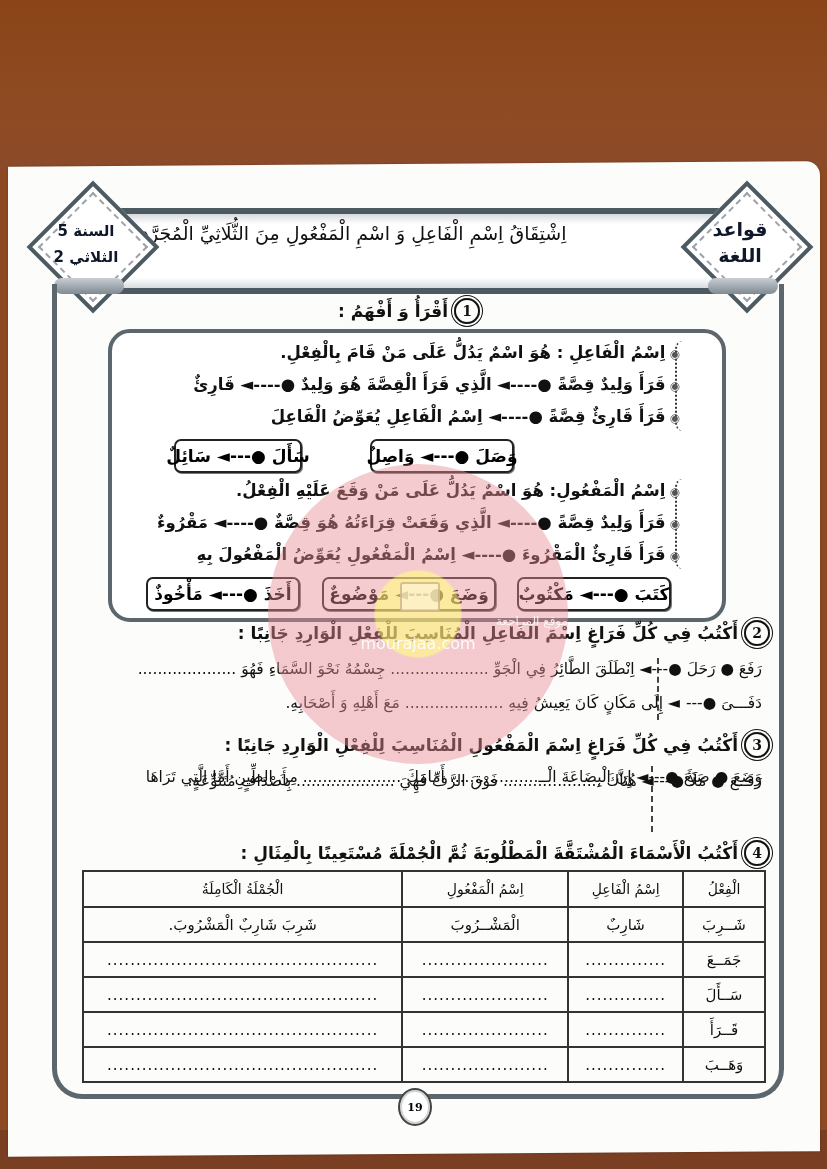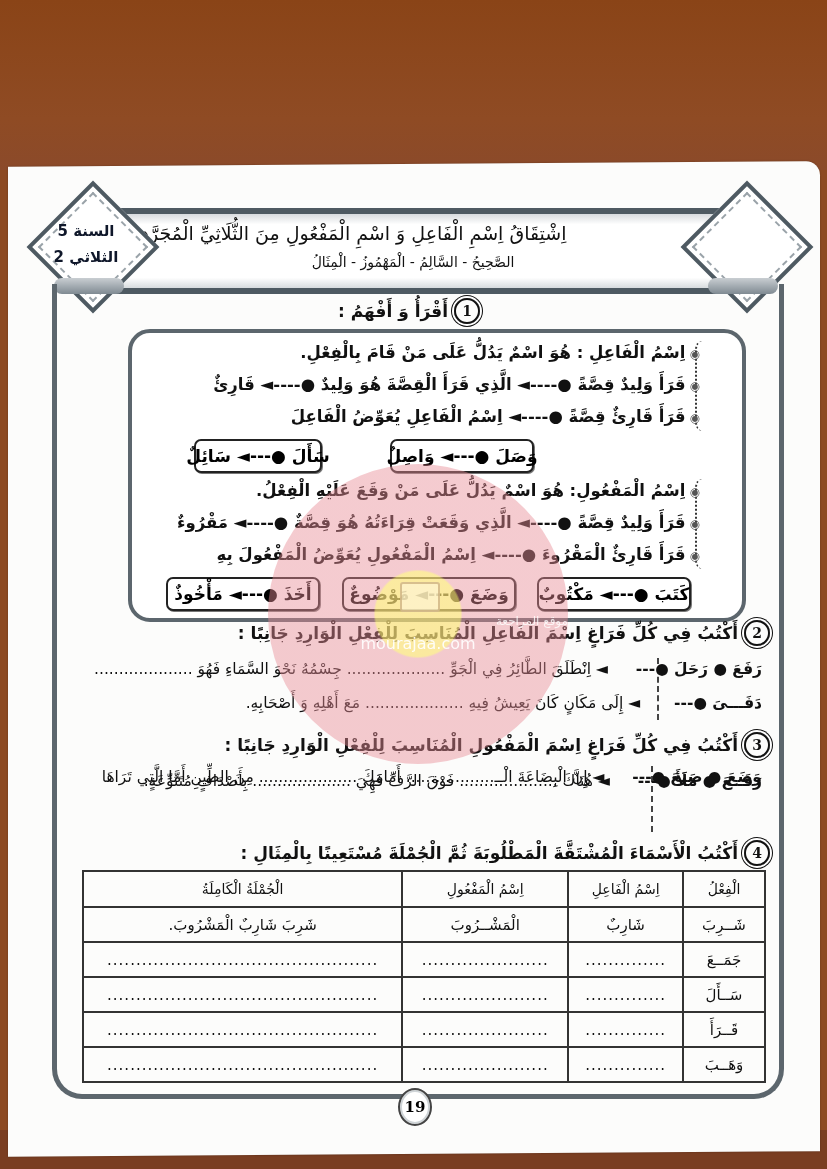--- a/index.html
+++ b/index.html
@@ -69,41 +69,41 @@
     }
     .num-circle {
       display: inline-flex; align-items: center; justify-content: center;
       width: 22px; height: 22px; border-radius: 50%;
       border: 2px solid #111; box-shadow: 0 0 0 2px #fff, 0 0 0 3px #111;
       font-size: 14px; font-weight: bold; font-family: "DejaVu Serif", serif;
     }
 
     .read-box {
       position: absolute; left: 100px; top: 165px; width: 610px; height: 285px;
-      border: 4px solid #5c666d; border-radius: 22px; background: #fff; margin-left: 20px;
+      border: 4px solid #5c666d; border-radius: 22px; background: #fff;
     }
     .line {
       position: absolute; direction: rtl; font-size: 16.5px; font-weight: bold; color: #111;
       white-space: nowrap;
     }
     .bullet { color: #555; font-size: 12px; margin-left: 4px; }
     .example-box {
       position: absolute; height: 30px; border: 2px solid #222; border-radius: 7px;
       background: #fff; direction: rtl; font-size: 17px; font-weight: bold;
       display: flex; align-items: center; justify-content: center; white-space: nowrap;
       box-shadow: 1px 1px 0 #777;
     }
     .bracket {
       position: absolute; width: 10px; border-left: 2px dotted #333; border-radius: 8px 0 0 8px;
     }
 
     .ex-row {
       position: absolute; direction: rtl; font-size: 15.5px; color: #111; white-space: nowrap;
     }
-    .verbs { font-weight: bold; margin-left: 28px; }
+    .verbs { font-weight: normal; }
     .vline {
       position: absolute; width: 0; border-left: 2px dashed #444;
     }
 
     
     table.grid {
       position: absolute; left: 74px; top: 706px; width: 684px;
       border-collapse: collapse; direction: rtl;
     }
     table.grid td, table.grid th {
@@ -111,21 +111,21 @@
       color: #111; font-weight: normal; padding: 0 16px; margin-left: 23px;
     }
     table.grid th { height: 34px; font-size: 14px; }
     .dots { color: #333; letter-spacing: 1px; font-size: 12px; }
 
     .page-num {
       position: absolute; left: 390px; top: 924px; width: 30px; height: 34px;
       border-radius: 50%; border: 2px solid #444; background: #fff;
       box-shadow: inset 0 0 0 2px #cfd4d7;
       display: flex; align-items: center; justify-content: center;
-      font-family: "DejaVu Serif", serif; font-weight: bold; font-size: 15px;
+      font-family: "DejaVu Serif", serif; font-weight: bold; font-size: 11px;
     }
 
     .watermark {
       position: absolute; left: 260px; top: 300px; width: 300px; height: 300px;
       border-radius: 50%;
       background: radial-gradient(circle, rgba(250,225,120,.7) 0 20%, rgba(232,140,150,.45) 21% 100%);
       pointer-events: none;
     }
     .wm-text {
       position: absolute; left: 0; right: 0; top: 170px; text-align: center;
@@ -145,24 +145,27 @@
 <body>
 
 <div class="bg-top"></div>
 <div class="bg-bottom"></div>
 
 <div class="paper">
  <div class="paper-inner">
 
   <div class="banner">
     <div class="banner-title">اِشْتِقَاقُ اِسْمِ الْفَاعِلِ وَ اسْمِ الْمَفْعُولِ مِنَ الثُّلَاثِيِّ الْمُجَرَّدِ :</div>
-    <div class="banner-sub">الصَّحِيحُ - السَّالِمُ - الْمَهْمُوزُ - الْمِثَالُ</div>
   </div>
 
   <div class="diamond" style="left:692px; top:36px;"></div>
+  <div class="diamond-text" style="left:684px; top:52px; font-size:19px;">
+    <div>قواعد</div>
+    <div>اللغة</div>
+  </div>
   <div class="ribbon" style="left:700px; top:114px;"></div>
 
   <div class="diamond" style="left:38px; top:36px;"></div>
   <div class="diamond-text" style="left:30px; top:54px; font-size:15px;">
     <div>السنة 5</div>
     <div>الثلاثي 2</div>
   </div>
   <div class="ribbon" style="left:46px; top:114px;"></div>
 
   <div class="frame"></div>

